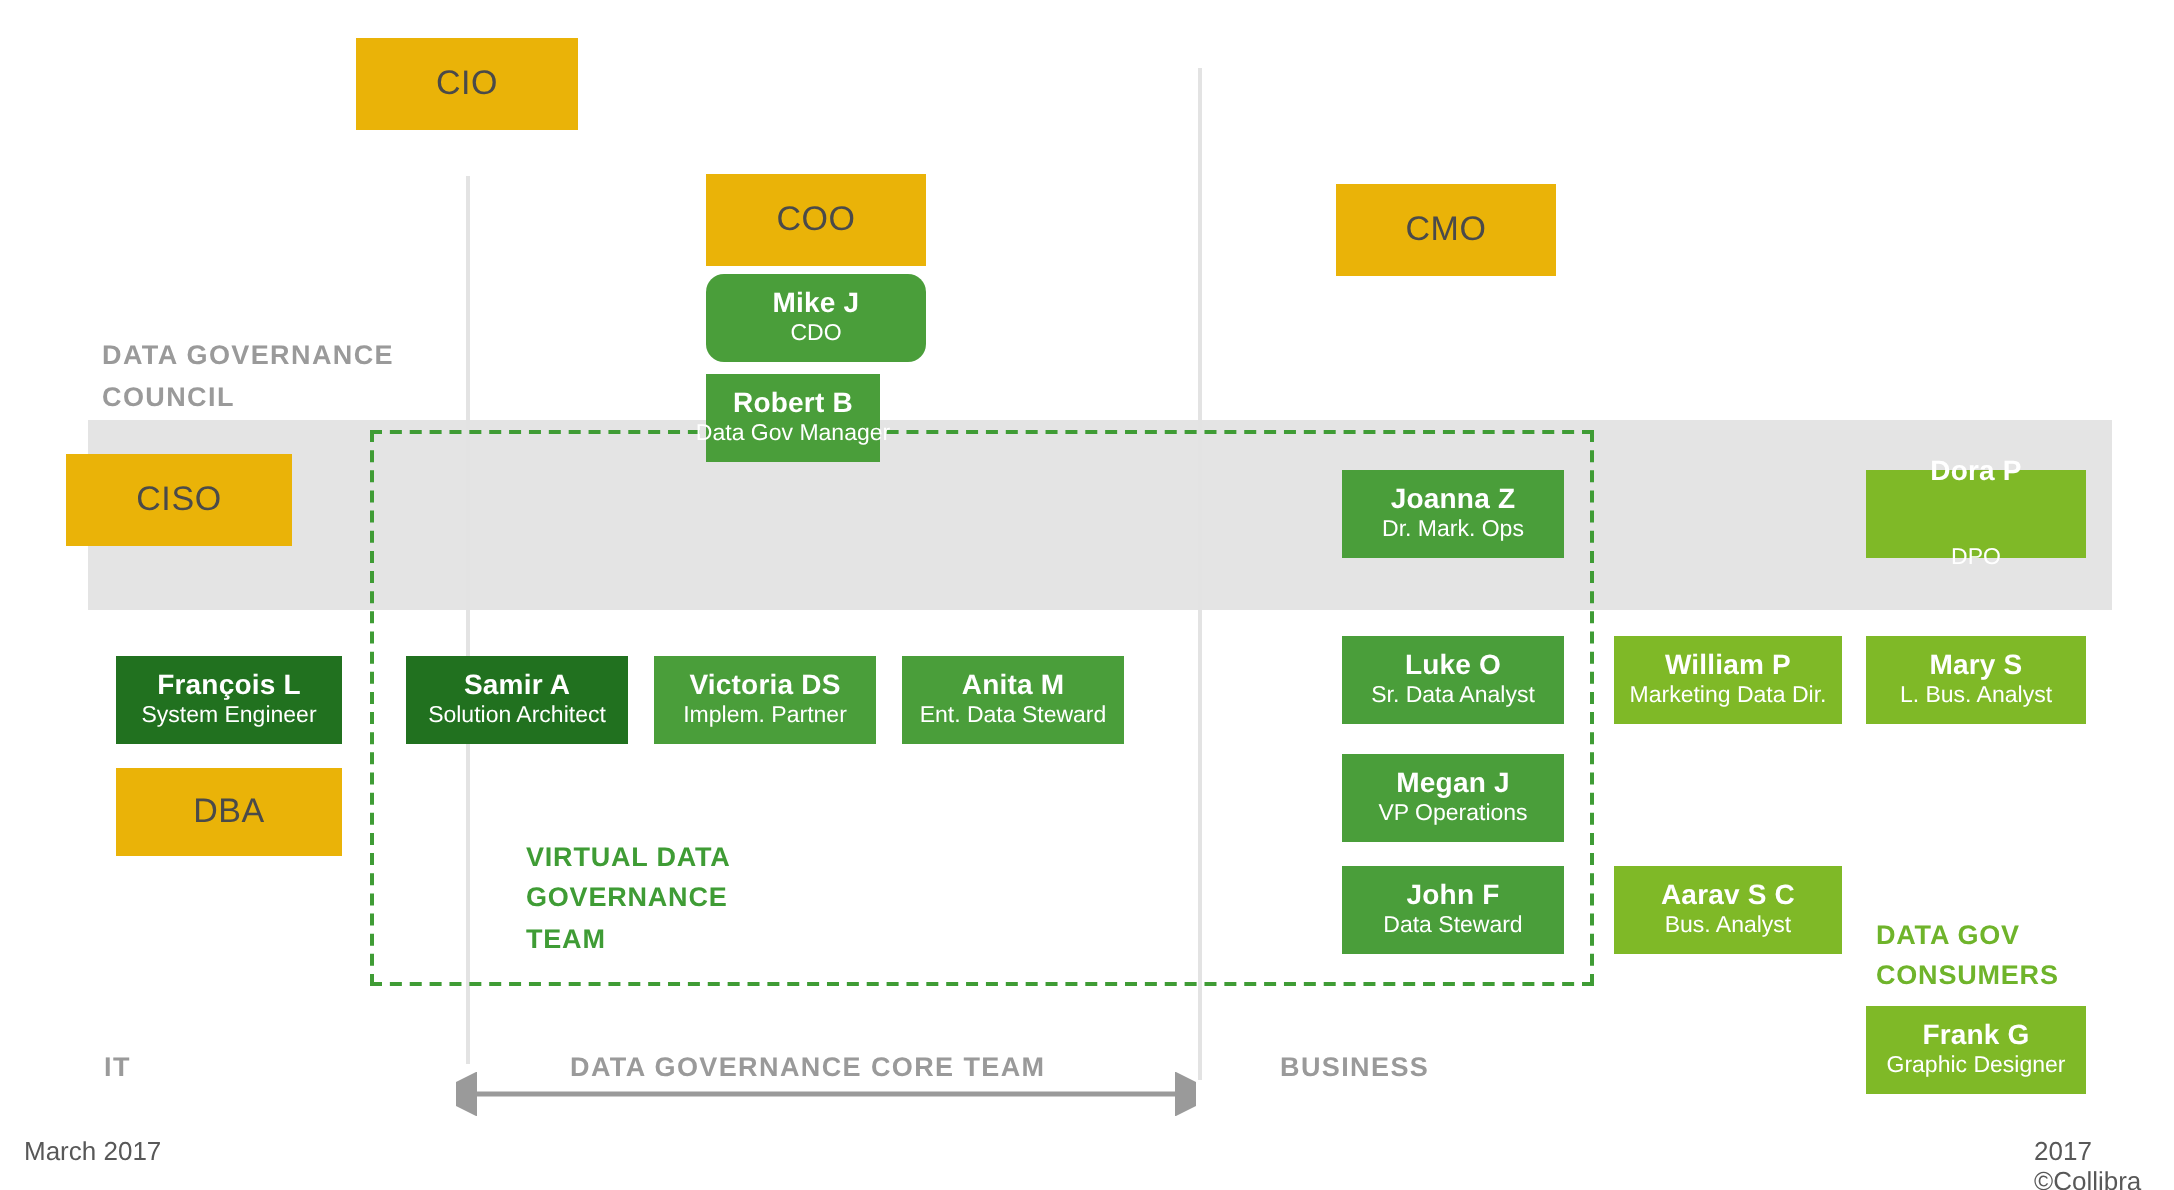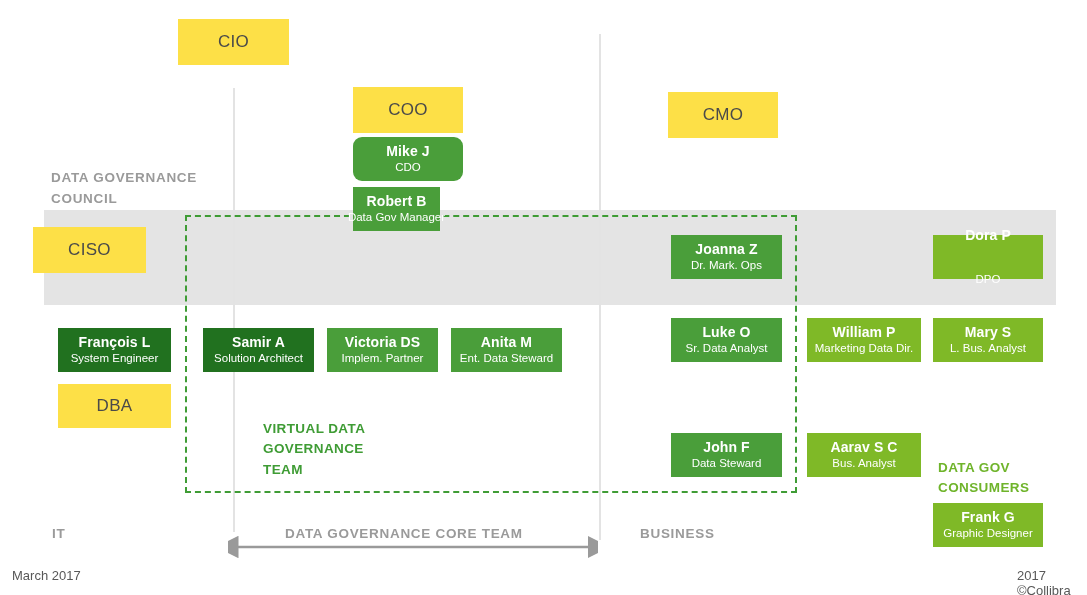--- a/index.html
+++ b/index.html
@@ -46,21 +46,21 @@
     color:#ffffff;
     letter-spacing:.1px;
   }
   .box .rl{
     font-size:11.5px;
     color:#ffffff;
     margin-top:1px;
     white-space:nowrap;
   }
   .box.pale{
-    background:#fde047;
+    background:#eab308;
   }
   .box.pale .nm{
     color:#4a4a4a;
     font-weight:normal;
     font-size:17px;
     letter-spacing:.3px;
   }
   .box.dark{background:#21711f;}
   .box.mid{background:#4a9e3a;}
   .box.light{background:#7fb927;}
@@ -162,20 +162,24 @@
   <div class="box mid" style="left:451px;top:328px;width:111px;height:44px;">
     <span class="nm">Anita M</span>
     <span class="rl">Ent. Data Steward</span>
   </div>
 
   <div class="box mid" style="left:671px;top:318px;width:111px;height:44px;">
     <span class="nm">Luke O</span>
     <span class="rl">Sr. Data Analyst</span>
   </div>
 
+  <div class="box mid" style="left:671px;top:377px;width:111px;height:44px;">
+    <span class="nm">Megan J</span>
+    <span class="rl">VP Operations</span>
+  </div>
 
   <div class="box mid" style="left:671px;top:433px;width:111px;height:44px;">
     <span class="nm">John F</span>
     <span class="rl">Data Steward</span>
   </div>
 
   <div class="box light" style="left:807px;top:318px;width:114px;height:44px;">
     <span class="nm">William P</span>
     <span class="rl">Marketing Data Dir.</span>
   </div>

